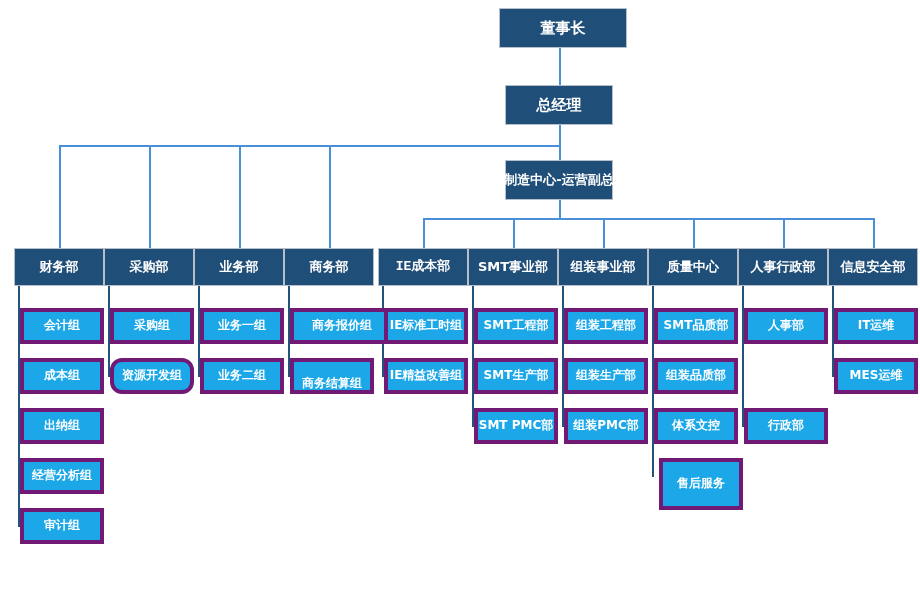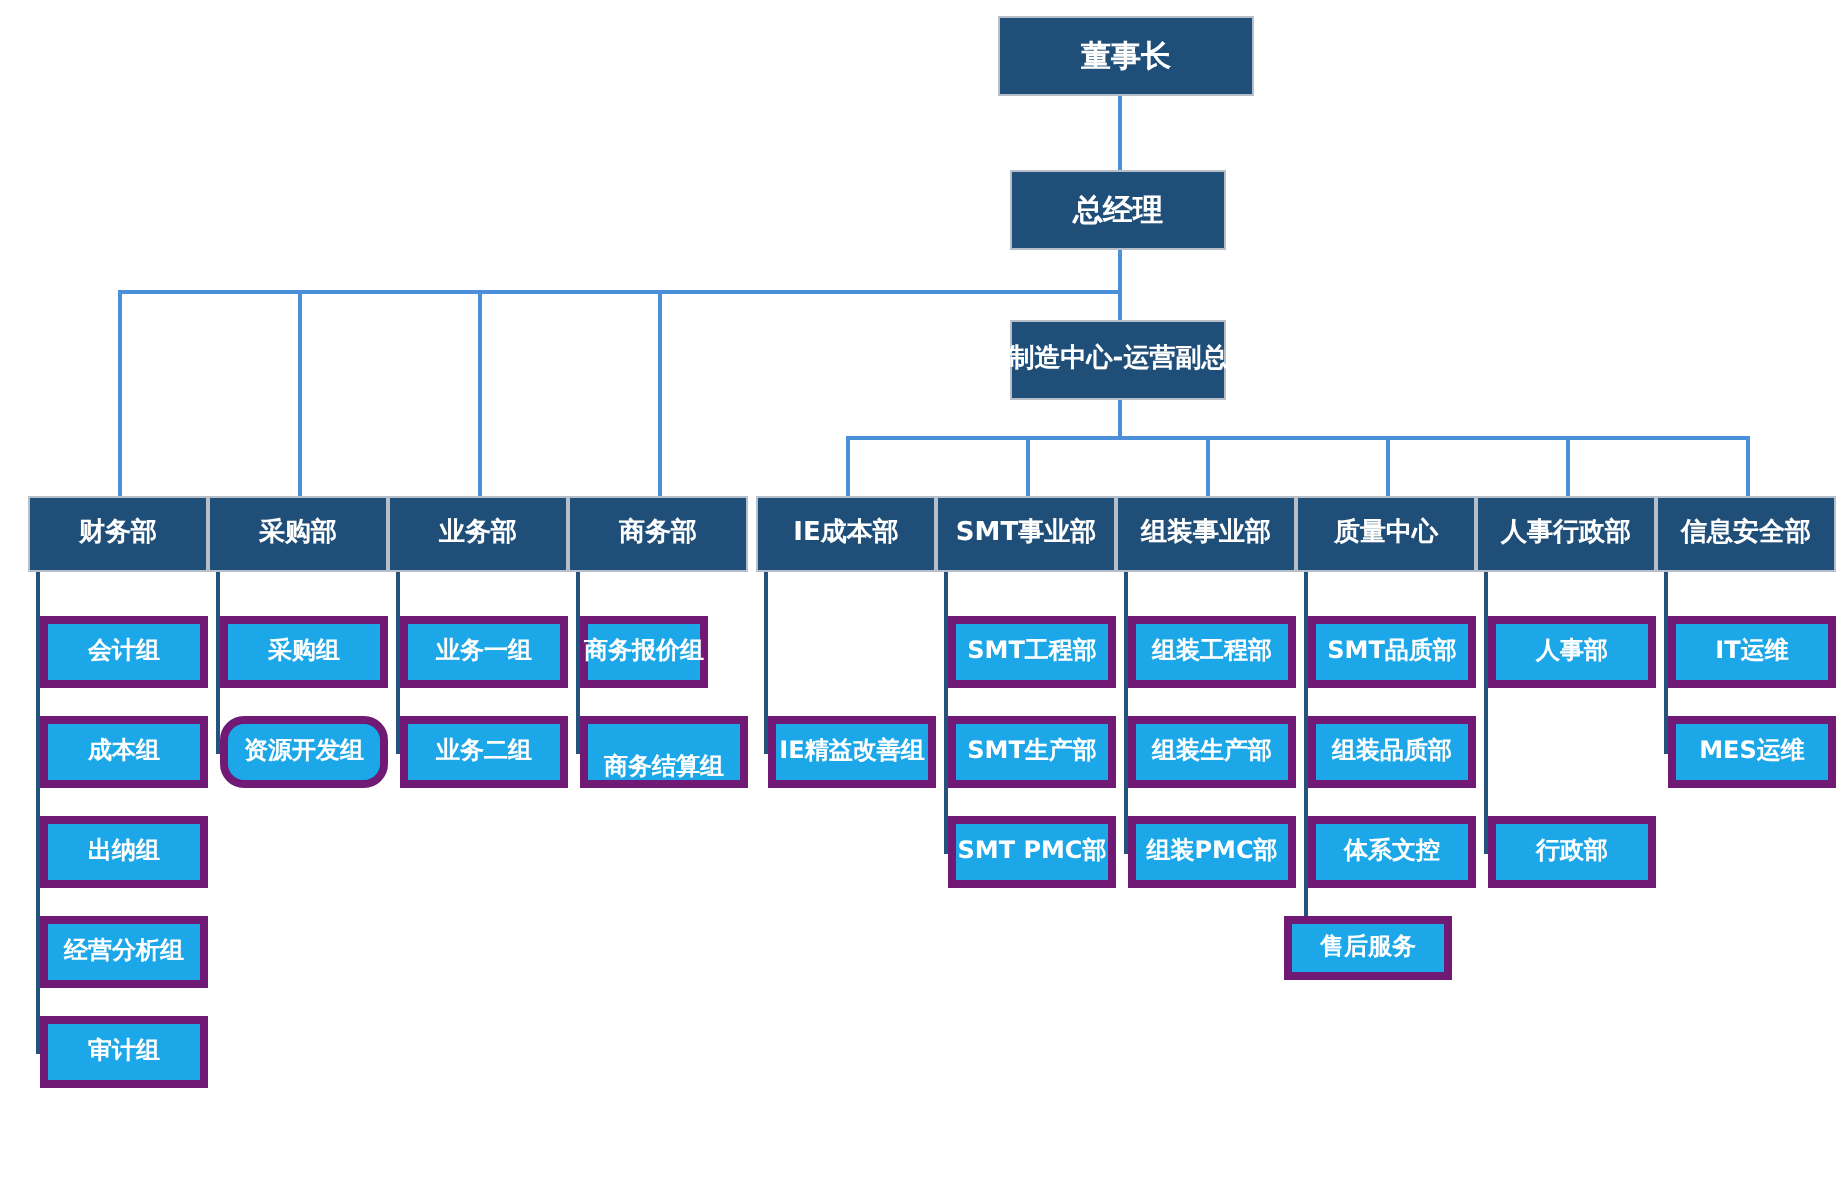--- a/index.html
+++ b/index.html
@@ -144,32 +144,35 @@
     </div>
     <div class="conn h stub" style="left: 198px; top: 375px; width: 2px;"></div>
     <div class="node sub" style="left: 200px; top: 358px; width: 84px; height: 36px;">
       <span class="node-label">业务二组</span>
     </div>
     <div class="node dept" style="left: 284px; top: 248px; width: 90px; height: 38px;">
       <span class="node-label">商务部</span>
     </div>
     <div class="conn v spine" style="left: 288px; top: 286px; height: 90px;"></div>
     <div class="conn h stub" style="left: 288px; top: 325px; width: 2px;"></div>
-    <div class="node sub" style="left: 290px; top: 308px; width: 64px; height: 36px;">
+    <div class="node sub" style="left: 290px; top: 308px; width: 104px; height: 36px;">
       <span class="node-label">商务报价组</span>
     </div>
     <div class="conn h stub" style="left: 288px; top: 375px; width: 2px;"></div>
     <div class="node sub" style="left: 290px; top: 358px; width: 84px; height: 36px; align-items: flex-end;">
       <span class="node-label">商务结算组</span>
     </div>
-    <div class="node dept" style="left: 378px; top: 248px; width: 90px; height: 38px;">
+    <div class="node dept" style="left: 378px; top: 248px; width: 90px; height: 38px; font-family: Liberation Mono, monospace;">
       <span class="node-label">IE成本部</span>
     </div>
     <div class="conn v spine" style="left: 382px; top: 286px; height: 90px;"></div>
     <div class="conn h stub" style="left: 382px; top: 325px; width: 2px;"></div>
+    <div class="node sub" style="left: 384px; top: 308px; width: 84px; height: 36px;">
+      <span class="node-label">IE标准工时组</span>
+    </div>
     <div class="conn h stub" style="left: 382px; top: 375px; width: 2px;"></div>
     <div class="node sub" style="left: 384px; top: 358px; width: 84px; height: 36px;">
       <span class="node-label">IE精益改善组</span>
     </div>
     <div class="node dept" style="left: 468px; top: 248px; width: 90px; height: 38px;">
       <span class="node-label">SMT事业部</span>
     </div>
     <div class="conn v spine" style="left: 472px; top: 286px; height: 140px;"></div>
     <div class="conn h stub" style="left: 472px; top: 325px; width: 2px;"></div>
     <div class="node sub" style="left: 474px; top: 308px; width: 84px; height: 36px;">
@@ -209,21 +212,21 @@
     </div>
     <div class="conn h stub" style="left: 652px; top: 375px; width: 2px;"></div>
     <div class="node sub" style="left: 654px; top: 358px; width: 84px; height: 36px;">
       <span class="node-label">组装品质部</span>
     </div>
     <div class="conn h stub" style="left: 652px; top: 425px; width: 2px;"></div>
     <div class="node sub" style="left: 654px; top: 408px; width: 84px; height: 36px;">
       <span class="node-label">体系文控</span>
     </div>
     <div class="conn h stub" style="left: 652px; top: 475px; width: 2px;"></div>
-    <div class="node sub" style="left: 642px; top: 458px; width: 84px; height: 32px;">
+    <div class="node sub" style="left: 659px; top: 458px; width: 84px; height: 52px;">
       <span class="node-label">售后服务</span>
     </div>
     <div class="node dept" style="left: 738px; top: 248px; width: 90px; height: 38px;">
       <span class="node-label">人事行政部</span>
     </div>
     <div class="conn v spine" style="left: 742px; top: 286px; height: 140px;"></div>
     <div class="conn h stub" style="left: 742px; top: 325px; width: 2px;"></div>
     <div class="node sub" style="left: 744px; top: 308px; width: 84px; height: 36px;">
       <span class="node-label">人事部</span>
     </div>

